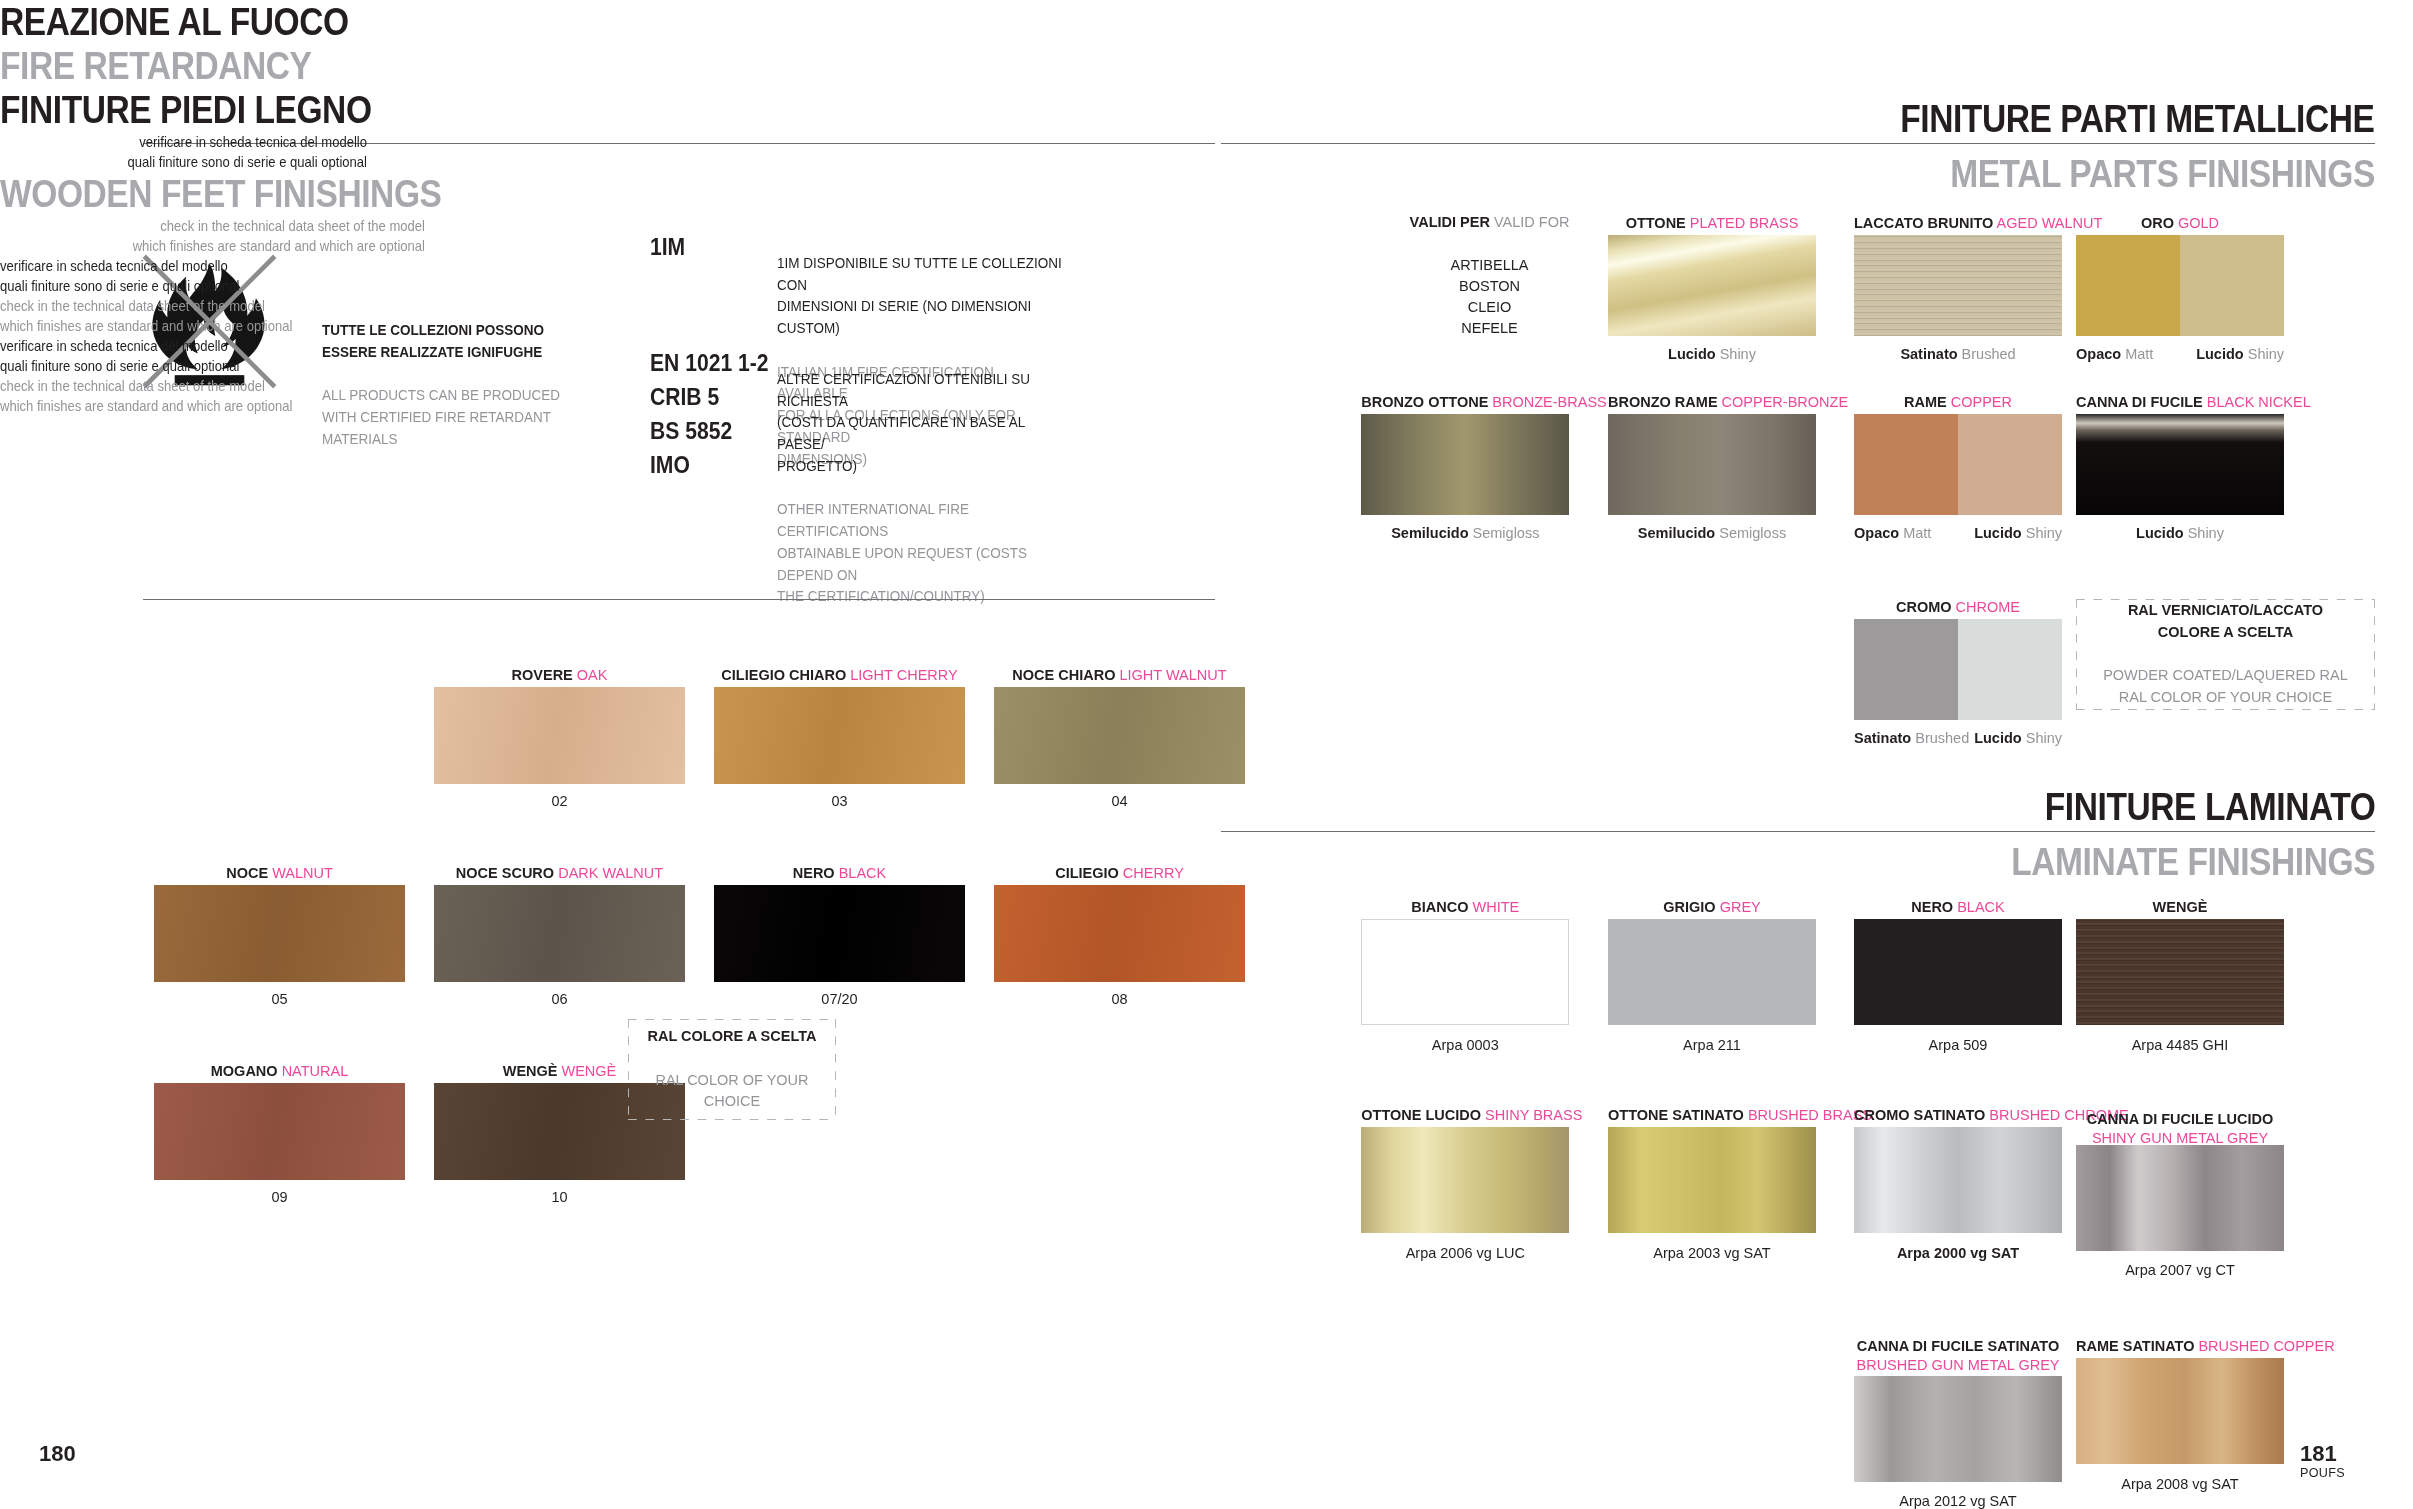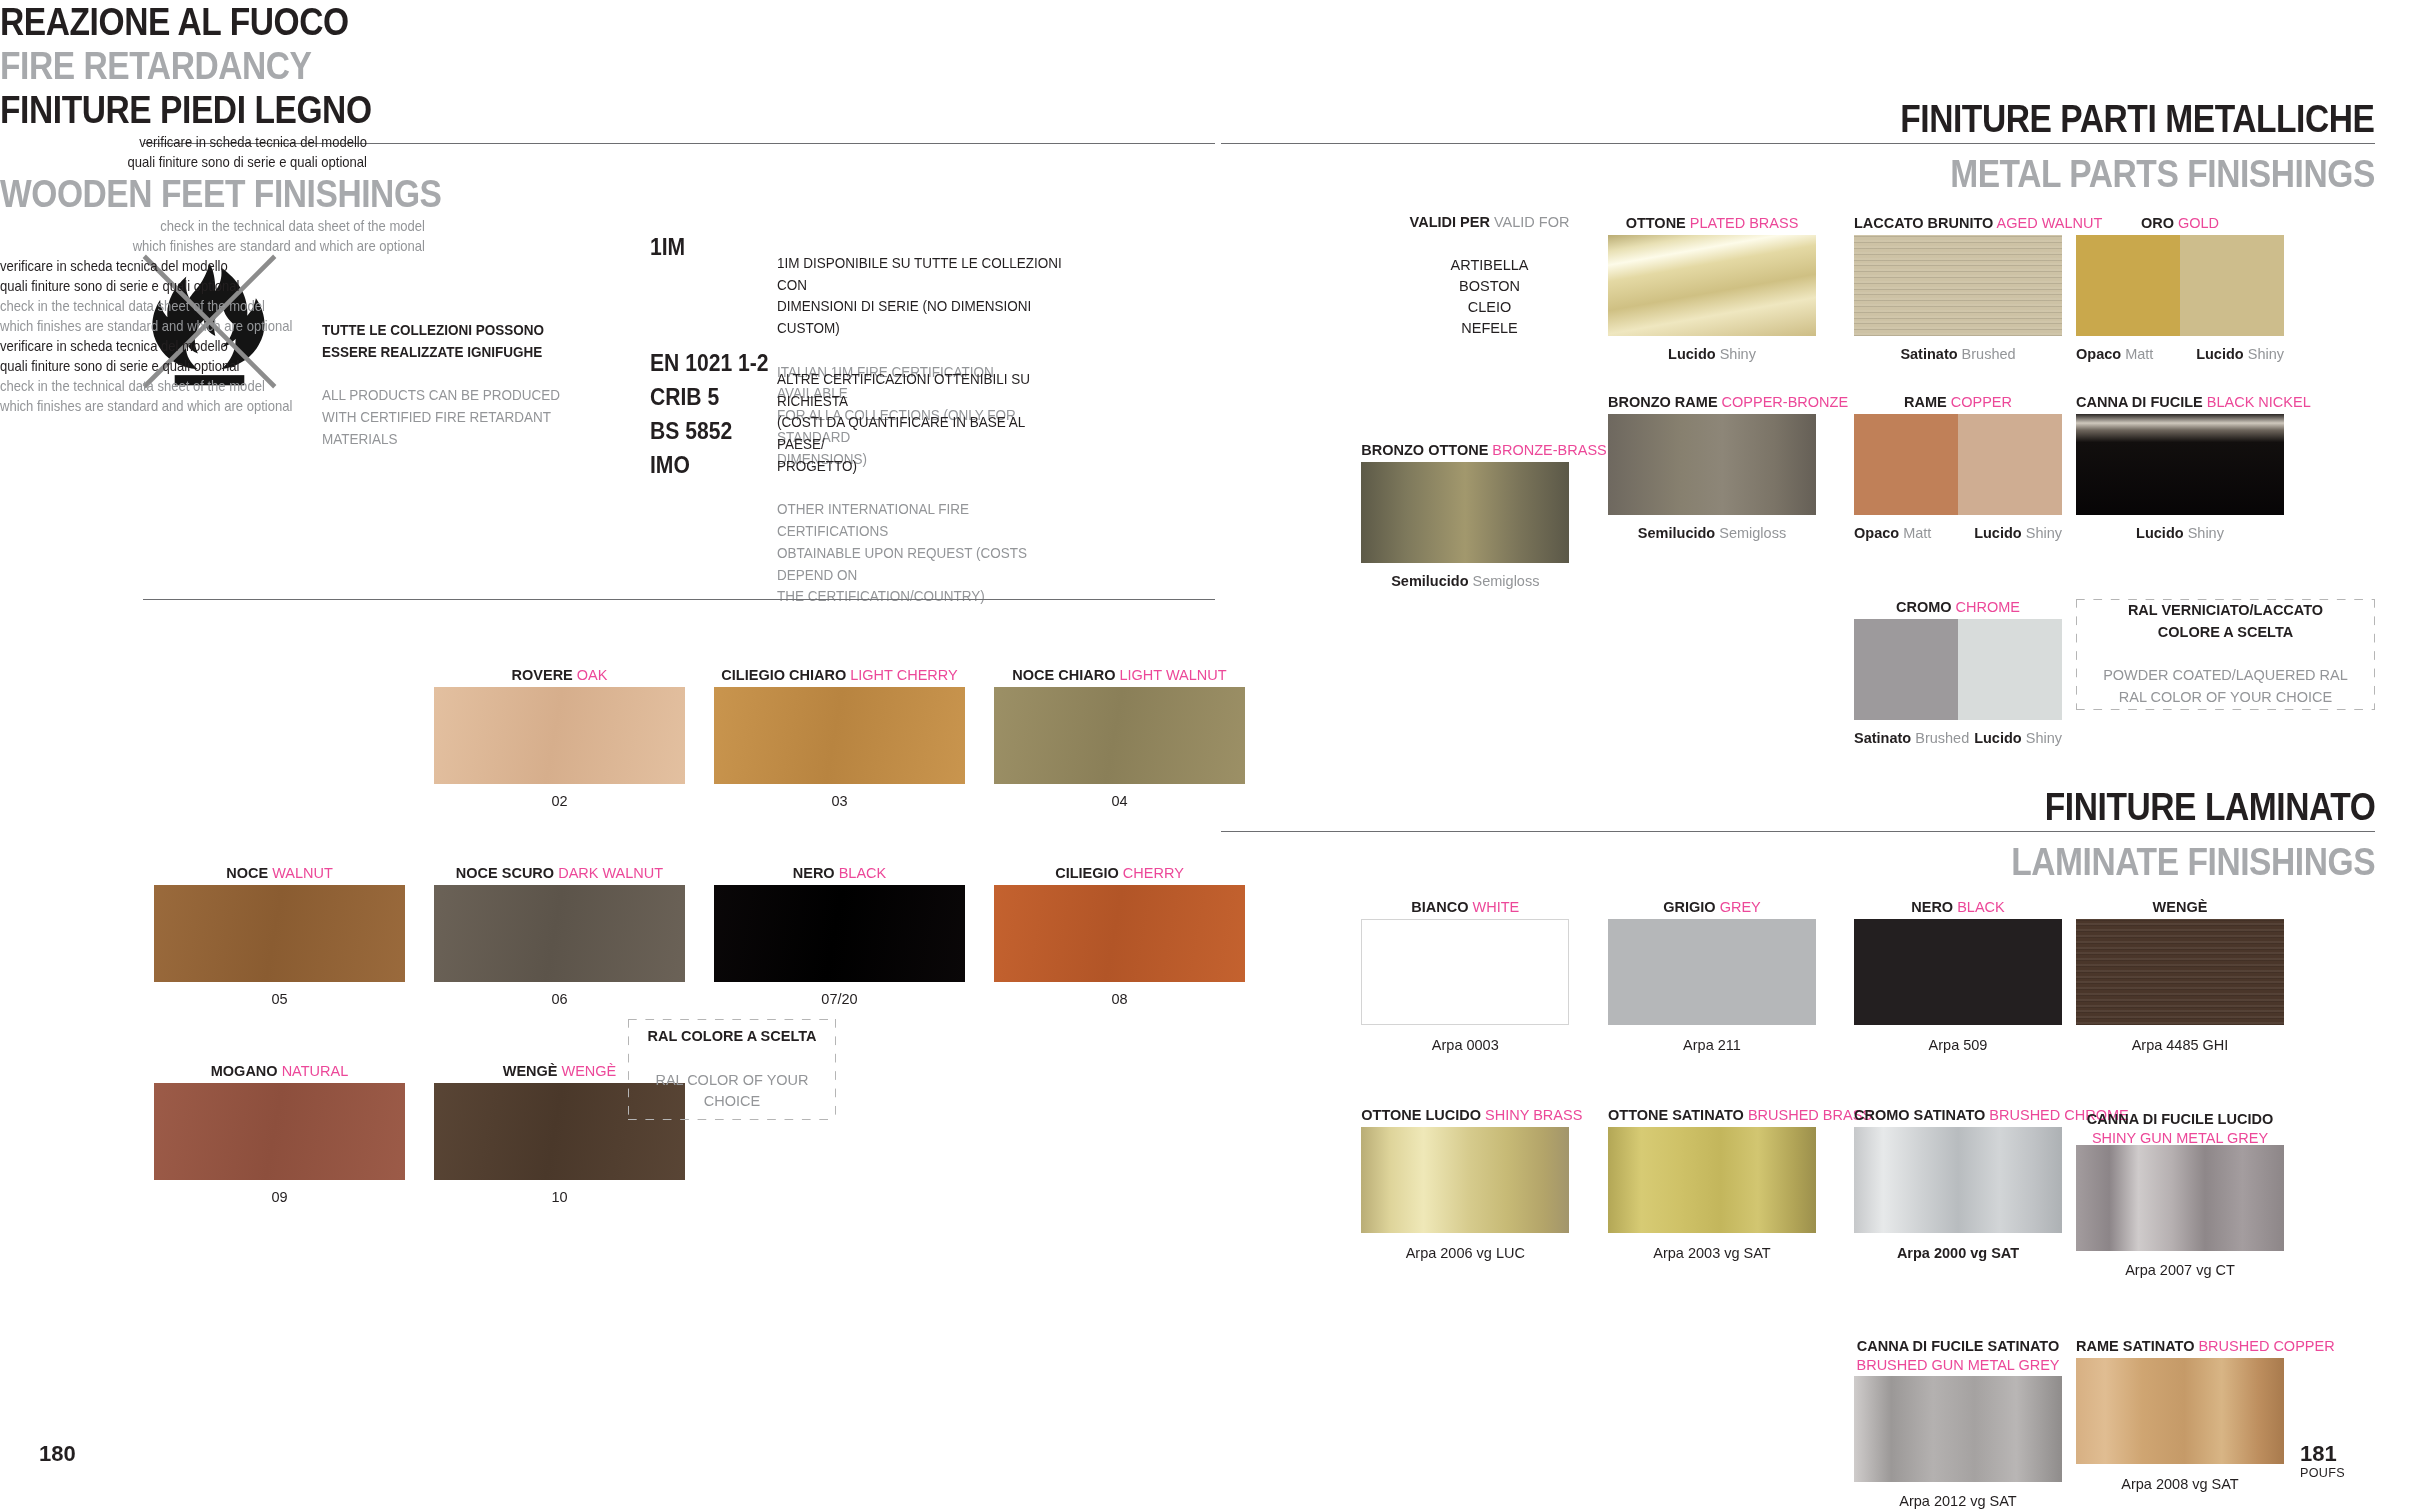--- a/index.html
+++ b/index.html
@@ -244,21 +244,21 @@
       </div>
       <div class="cell" style="left: 734px; top: 0px; width: 208px; height: 154px;">
         <div class="cap" style="top:0;"><span class="i">ORO</span> <span class="e">GOLD</span></div>
         <div class="sw" style="left:0;top:21px;width:208px;height:101px;">
           <div class="half" style="left: 0px; background: rgb(201, 168, 76);"></div>
           <div class="half" style="left:50%;background:#cdbd8c;"></div>
         </div>
         <div class="sub" style="left:0;top:132px;"><span class="i">Opaco</span> <span class="e">Matt</span></div>
         <div class="sub" style="right:0;top:132px;"><span class="i">Lucido</span> <span class="e">Shiny</span></div>
       </div>
-      <div class="cell" style="left: 19.3px; top: 179px; width: 208px; height: 154px; margin-top: 48px;">
+      <div class="cell" style="left: 19.3px; top: 179px; width: 208px; height: 154px;">
         <div class="cap" style="top:0;"><span class="i">BRONZO OTTONE</span> <span class="e">BRONZE-BRASS</span></div>
         <div class="sw " style="left:0;top:21px;width:208px;height:101px;background:linear-gradient(90deg,#5d5a48 0%,#7e795c 22%,#a2986d 50%,#7a7459 76%,#5b5848 100%);"></div>
         <div class="sub" style="left:0;width:100%;text-align:center;top:132px;"><span class="i">Semilucido</span> <span class="e">Semigloss</span></div>
       </div>
       <div class="cell" style="left: 266px; top: 179px; width: 208px; height: 154px;">
         <div class="cap" style="top:0;"><span class="i">BRONZO RAME</span> <span class="e">COPPER-BRONZE</span></div>
         <div class="sw " style="left:0;top:21px;width:208px;height:101px;background:linear-gradient(90deg,#6e685f 0%,#87806f 35%,#8d8678 55%,#7b7467 80%,#655f56 100%);"></div>
         <div class="sub" style="left:0;width:100%;text-align:center;top:132px;"><span class="i">Semilucido</span> <span class="e">Semigloss</span></div>
       </div>
       <div class="cell" style="left: 512px; top: 179px; width: 208px; height: 154px;">

